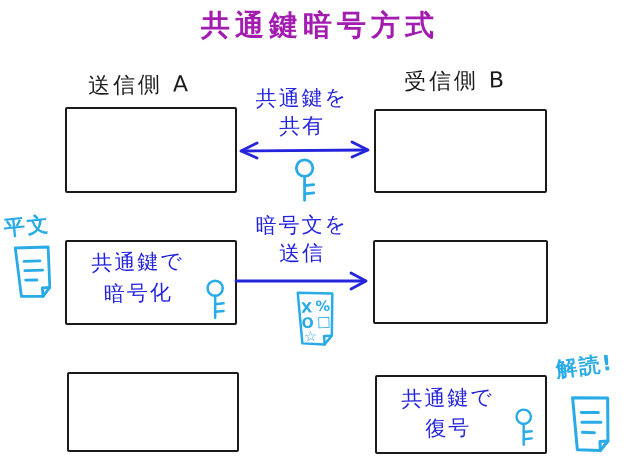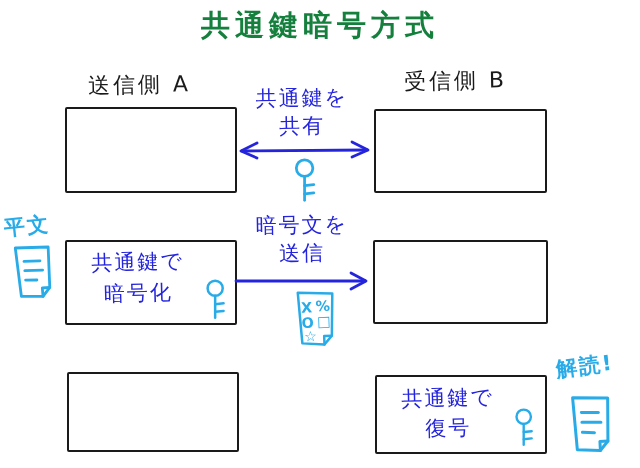--- a/index.html
+++ b/index.html
@@ -15,21 +15,21 @@
   .title {
     position: absolute;
     top: 6px;
     left: 50%;
     transform: translateX(-50%);
     margin: 0;
     font-size: 29px;
     font-weight: 600;
     letter-spacing: 5px;
     white-space: nowrap;
-    color: #15803d;
+    color: #a21caf;
   }
   .col-label {
     position: absolute;
     font-size: 22px;
     font-weight: 500;
     letter-spacing: 3px;
     white-space: nowrap;
     color: #1a1a1a;
   }
   .col-label.sender   { left: 88px;  top: 70px; transform: rotate(-1deg); }

